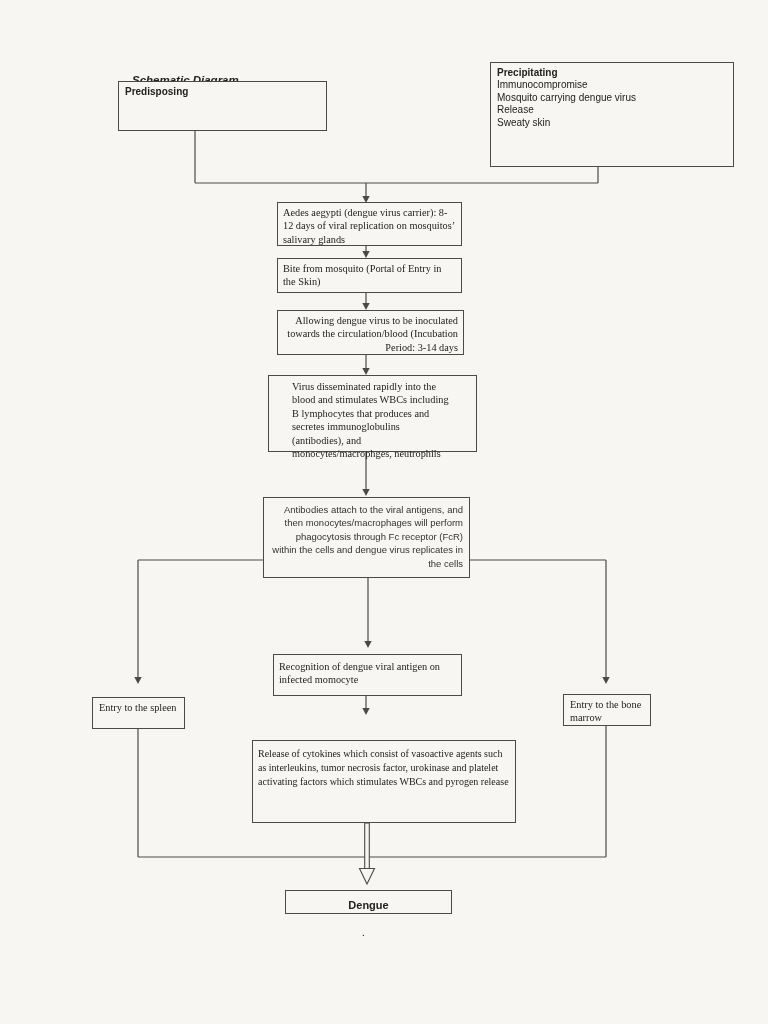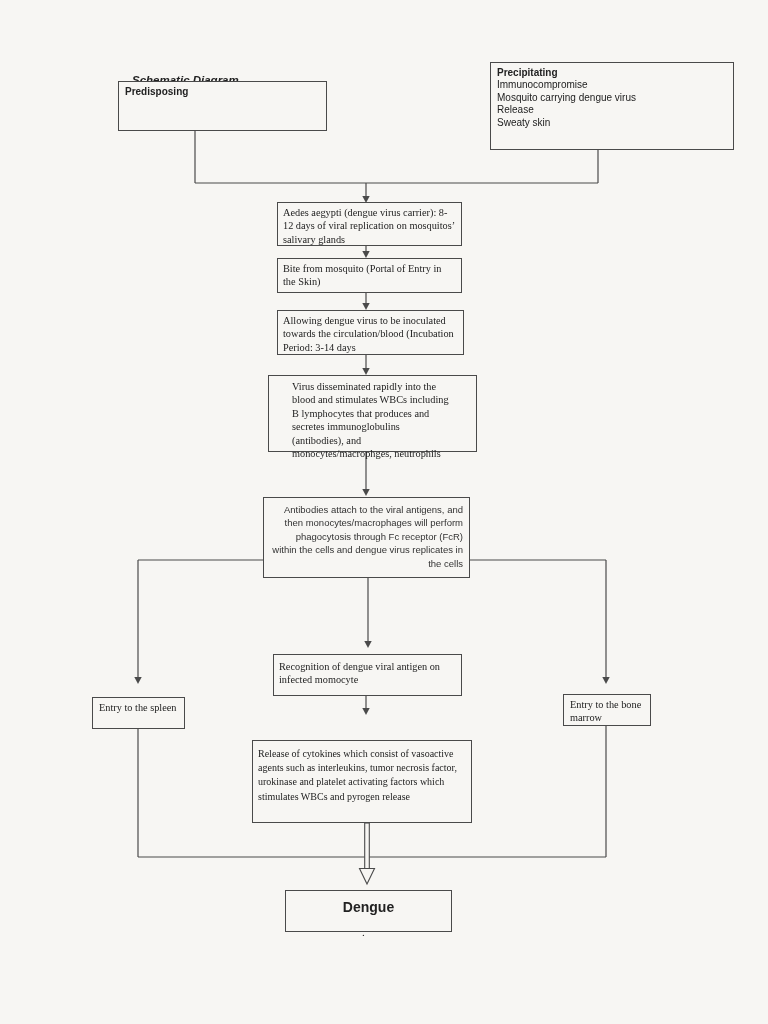--- a/index.html
+++ b/index.html
@@ -29,32 +29,32 @@
   .box{
     position:absolute;box-sizing:border-box;
     border:1px solid var(--box-border);
     background:var(--page-background);
     padding:4px 6px;line-height:1.24;
   }
   .sans{font-family:"Liberation Sans",sans-serif;font-size:10px;}
   .serif{font-family:"Liberation Serif",serif;font-size:10.3px;line-height:1.3;}
   .bold{font-weight:bold;}
   .b-predisposing{left:118px;top:81px;width:209px;height:50px;}
-  .b-precipitating{left:490px;top:62px;width:244px;height:88px;}
+  .b-precipitating{left:490px;top:62px;width:244px;height:105px;}
   .b-aedes{left:277px;top:202px;width:185px;height:44px;padding:3px 5px;}
   .b-bite{left:277px;top:258px;width:185px;height:35px;padding:3px 5px;}
-  .b-inoculation{left:277px;top:310px;width:187px;height:45px;padding:3px 5px;}
+  .b-inoculation{left:277px;top:310px;width:187px;height:45px;padding:3px 5px;text-align:right;}
   .b-dissemination{left:268px;top:375px;width:209px;height:77px;padding:4px 23px;}
   .b-antibodies{left:263px;top:497px;width:207px;height:81px;font-size:9.5px;color:#333;line-height:1.42;padding:5px 6px;text-align:right;}
   .b-recognition{left:273px;top:654px;width:189px;height:42px;padding:5px 5px;}
   .b-spleen{left:92px;top:697px;width:93px;height:32px;padding:3px 6px;}
   .b-bonemarrow{left:563px;top:694px;width:88px;height:32px;padding:3px 6px;}
-  .b-cytokines{left:252px;top:740px;width:220px;height:83px;font-size:10px;padding:6px 5px;line-height:1.42;}
-  .b-dengue{left:285px;top:890px;width:167px;height:42px;text-align:center;padding-top:8px;
-    font-family:"Liberation Sans",sans-serif;font-weight:bold;font-size:14px;}
+  .b-cytokines{left:252px;top:740px;width:264px;height:83px;font-size:10px;padding:6px 5px;line-height:1.42;}
+  .b-dengue{left:285px;top:890px;width:167px;height:24px;text-align:center;padding-top:8px;
+    font-family:"Liberation Sans",sans-serif;font-weight:bold;font-size:11px;}
   .dot{position:absolute;left:362px;top:926px;font-size:11px;font-family:"Liberation Serif",serif;}
 </style>
 </head>
 <body>
 
 <div class="page">
 
   <svg class="connectors" viewBox="0 0 768 1024">
 
     <g>

